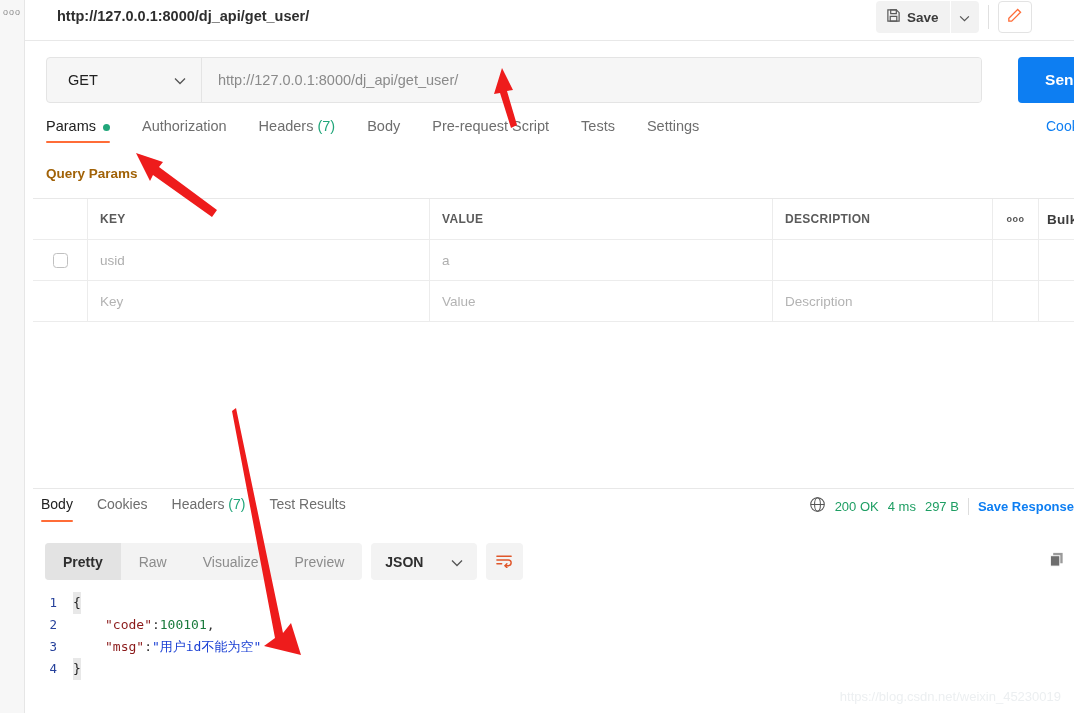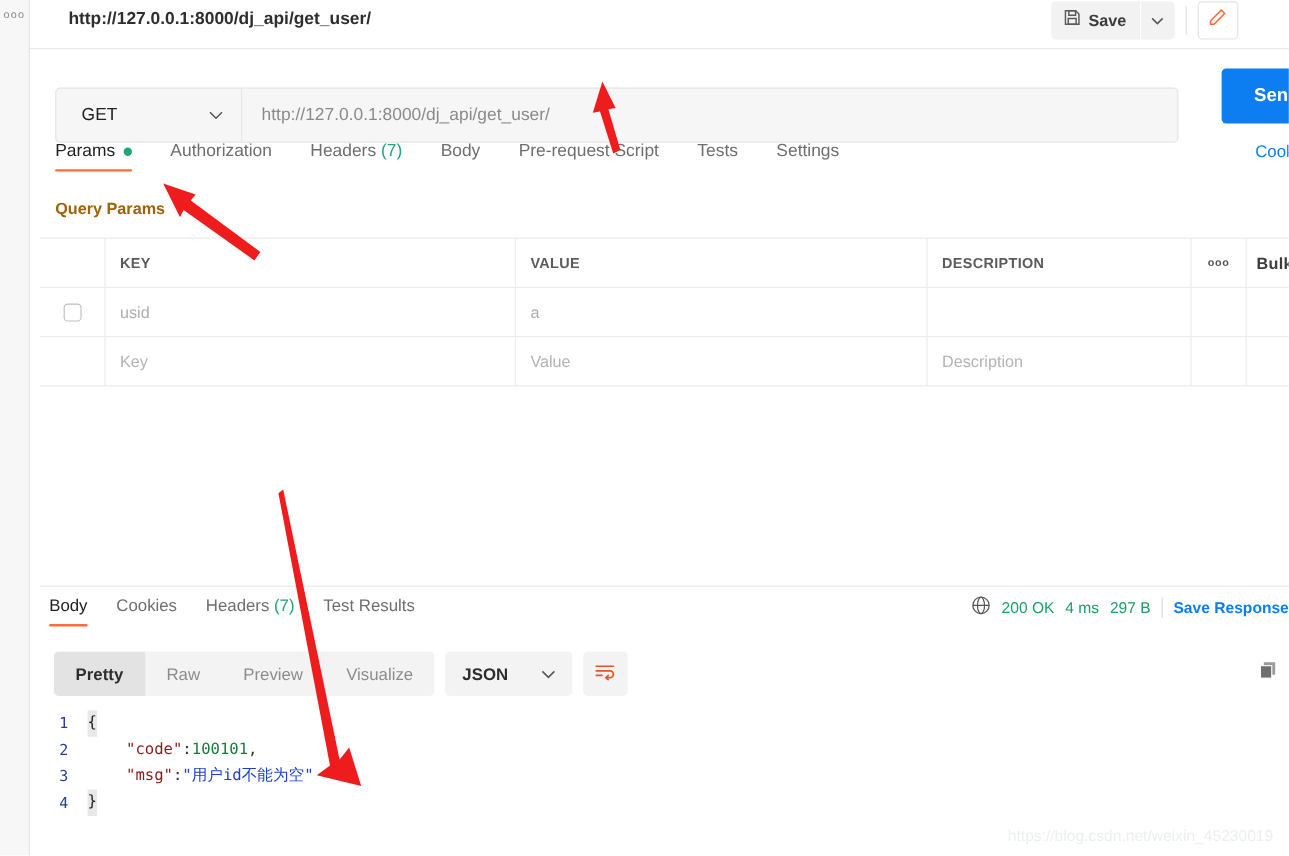--- a/index.html
+++ b/index.html
@@ -52,21 +52,21 @@
   .edit-btn {
     width: 34px; background: #fff; border: 1px solid #e3e3e3; border-radius: 4px;
     display: flex; align-items: center; justify-content: center; cursor: pointer;
   }
 
   
   .urlrow {
     position: absolute; left: 25px; top: 41px; width: 1049px; height: 70px;
   }
   .url-wrap {
-    position: absolute; left: 21px; top: 32px;
+    position: absolute; left: 21px; top: 16px;
     display: flex; height: 46px; width: 936px;
     border: 1px solid #e4e4e4; border-radius: 4px; overflow: hidden;
     background: #f6f6f6;
   }
   .method {
     width: 155px; display: flex; align-items: center; justify-content: space-between;
     padding: 0 15px 0 21px; border-right: 1px solid #e4e4e4; cursor: pointer;
   }
   .method .mlbl { font-size: 14.5px; color: #212121; font-weight: 500; }
   .url-input {
@@ -361,22 +361,22 @@
       <span class="st-green">297 B</span>
       <span class="st-sep"></span>
       <span class="save-resp">Save Response</span>
     </div>
   </div>
 
   <div class="viewbar">
     <div class="seg">
       <div class="seg-btn on">Pretty</div>
       <div class="seg-btn">Raw</div>
+      <div class="seg-btn">Visualize</div>
       <div class="seg-btn">Preview</div>
-      <div class="seg-btn">Visualize</div>
     </div>
     <div class="fmt">
       <span class="t">JSON</span>
       <span>
         <svg width="12" height="8" viewBox="0 0 12 8" fill="none" stroke="#555" stroke-width="1.3">
           <path d="M1 1.5L6 6.5L11 1.5"></path>
         </svg>
       </span>
     </div>
     <div class="wrap-btn">

